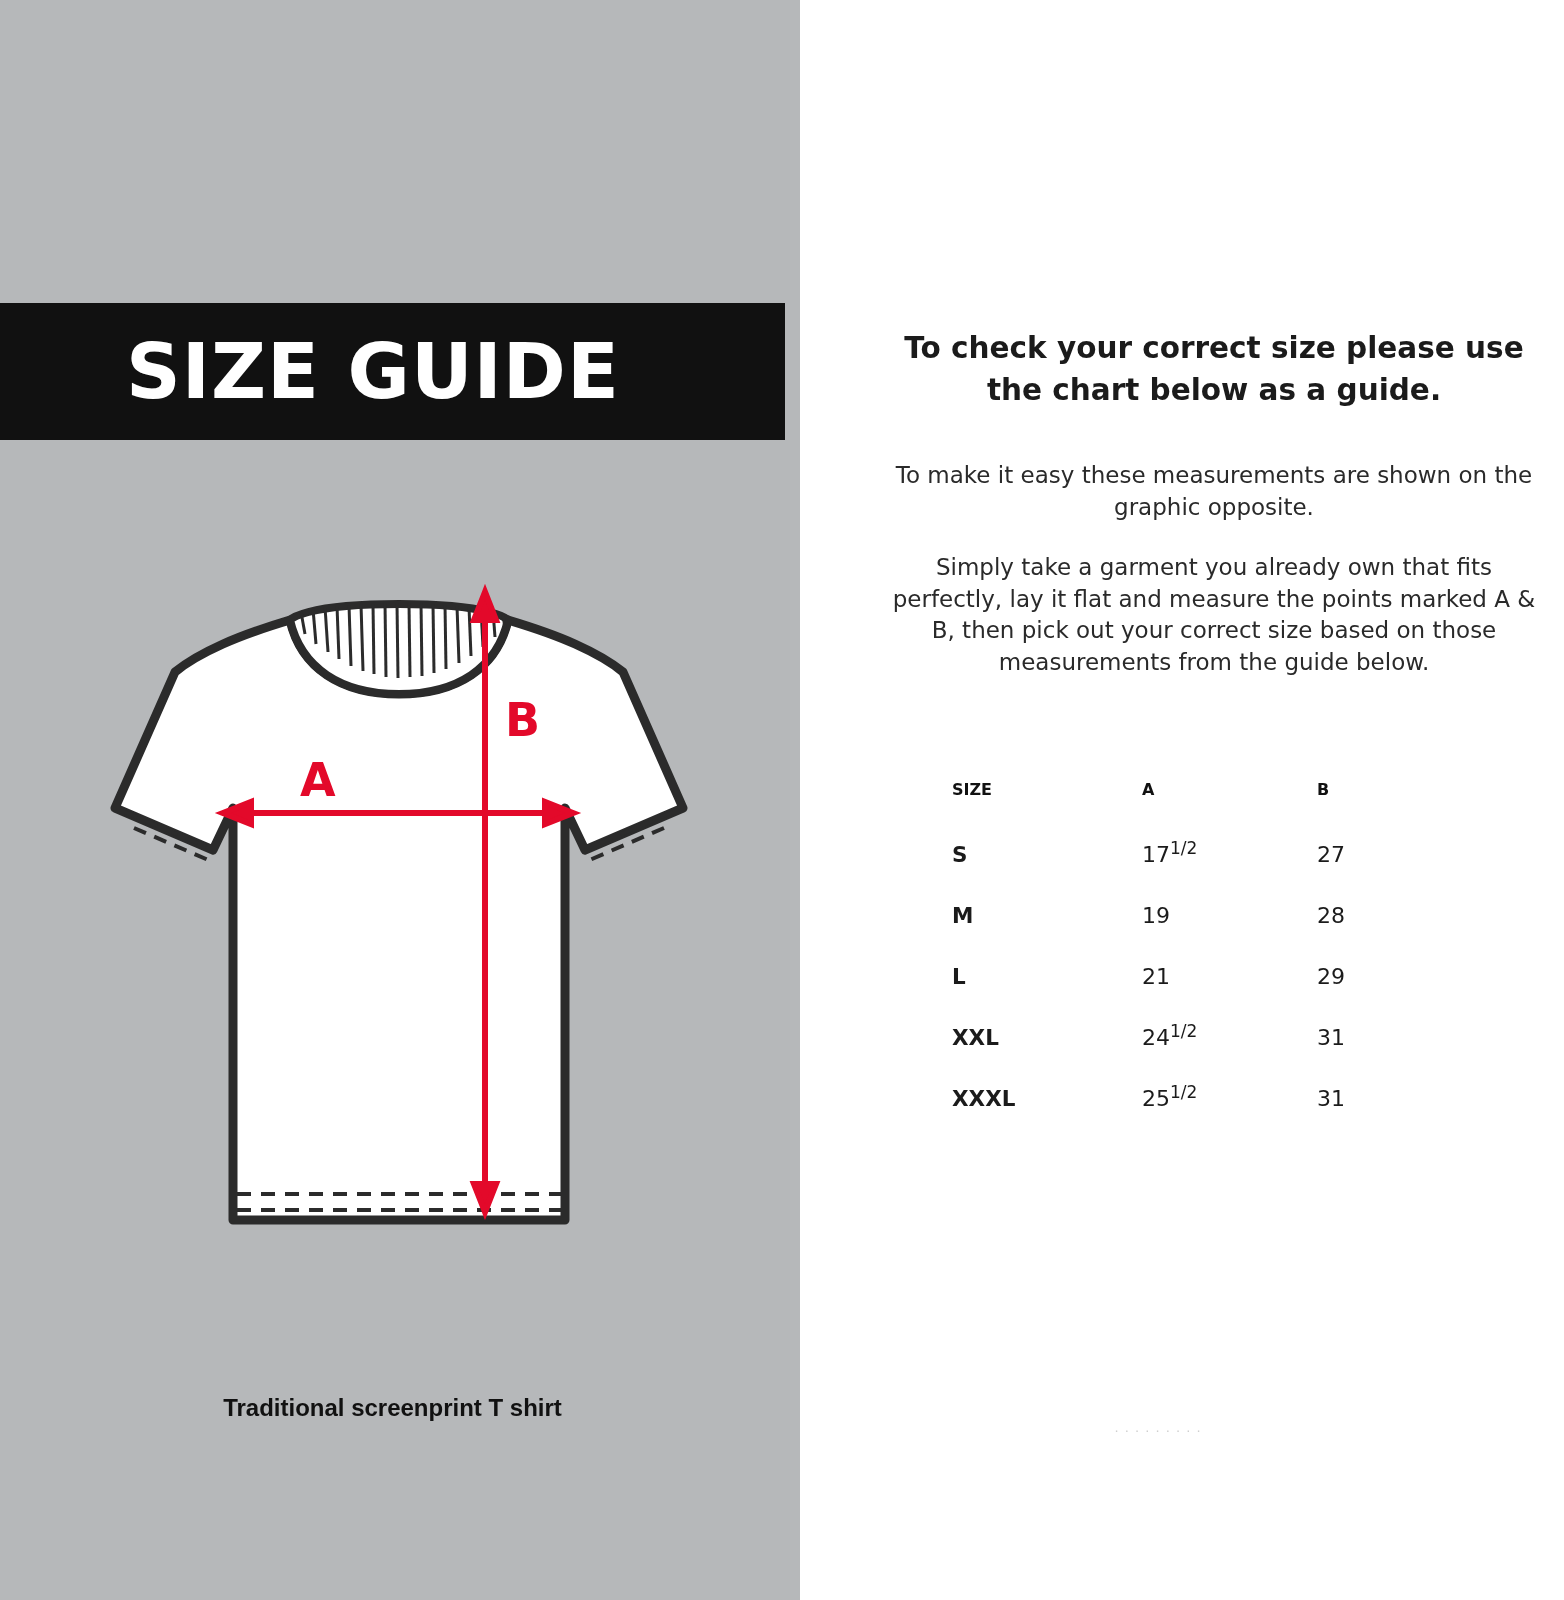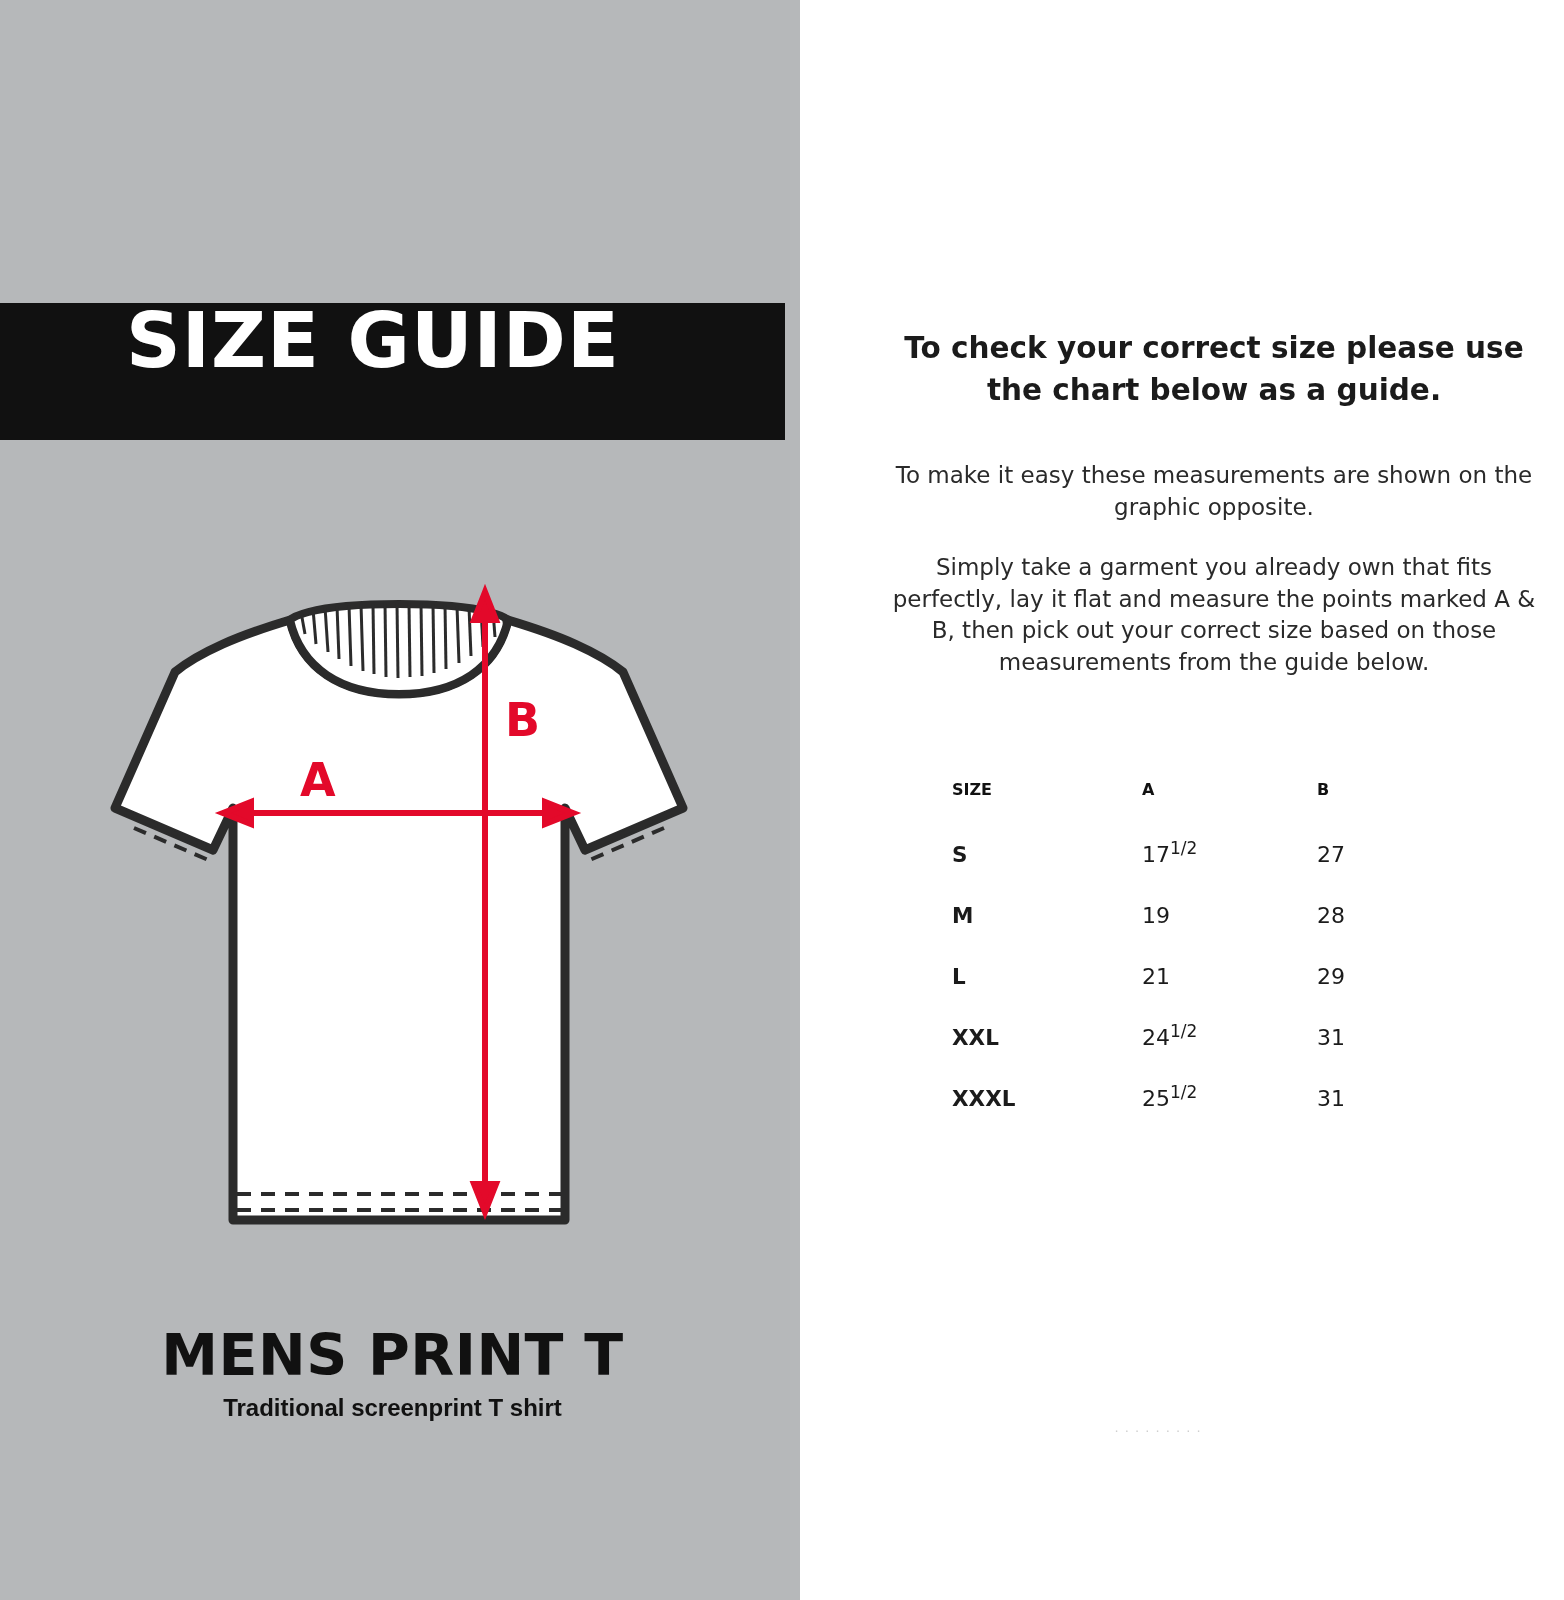--- a/index.html
+++ b/index.html
@@ -30,21 +30,21 @@
   }
 
   .title-band {
     position: absolute;
     left: 0;
     top: 303px;
     width: 785px;
     height: 137px;
     background: #111111;
     display: flex;
-    align-items: flex-start;
+    align-items: center;
   }
   .title-band .title-text {
     color: #ffffff;
     font-family: "DejaVu Sans", sans-serif;
     font-weight: bold;
     font-size: 76px;
     letter-spacing: 1px;
     margin-left: 126px;
     line-height: 1;
   }
@@ -275,21 +275,20 @@
         <g stroke="#e3092a" stroke-width="6" fill="#e3092a">
           <line x1="390" y1="50" x2="390" y2="634"></line>
           <polygon points="390,32 379,60 401,60"></polygon>
           <polygon points="390,652 379,624 401,624"></polygon>
         </g>
         <text x="205" y="236" font-family="DejaVu Sans, sans-serif" font-size="46" font-weight="bold" fill="#e3092a">A</text>
         <text x="410" y="176" font-family="DejaVu Sans, sans-serif" font-size="46" font-weight="bold" fill="#e3092a">B</text>
       </svg>
     </div>
 
-    <div class="footer-title">MENS PRINT T</div>
     <div class="footer-sub">Traditional screenprint T shirt</div>
   </div>
 
   <div class="right-panel">
     <div class="right-inner">
       <div class="headline">To check your correct size please use the chart below as a guide.</div>
       <div class="para para-2">Simply take a garment you already own that fits perfectly, lay it flat and measure the points marked A &amp; B, then pick out your correct size based on those measurements from the guide below.</div>
       <div class="para para-1">To make it easy these measurements are shown on the graphic opposite.</div>
     </div>
   </div>

